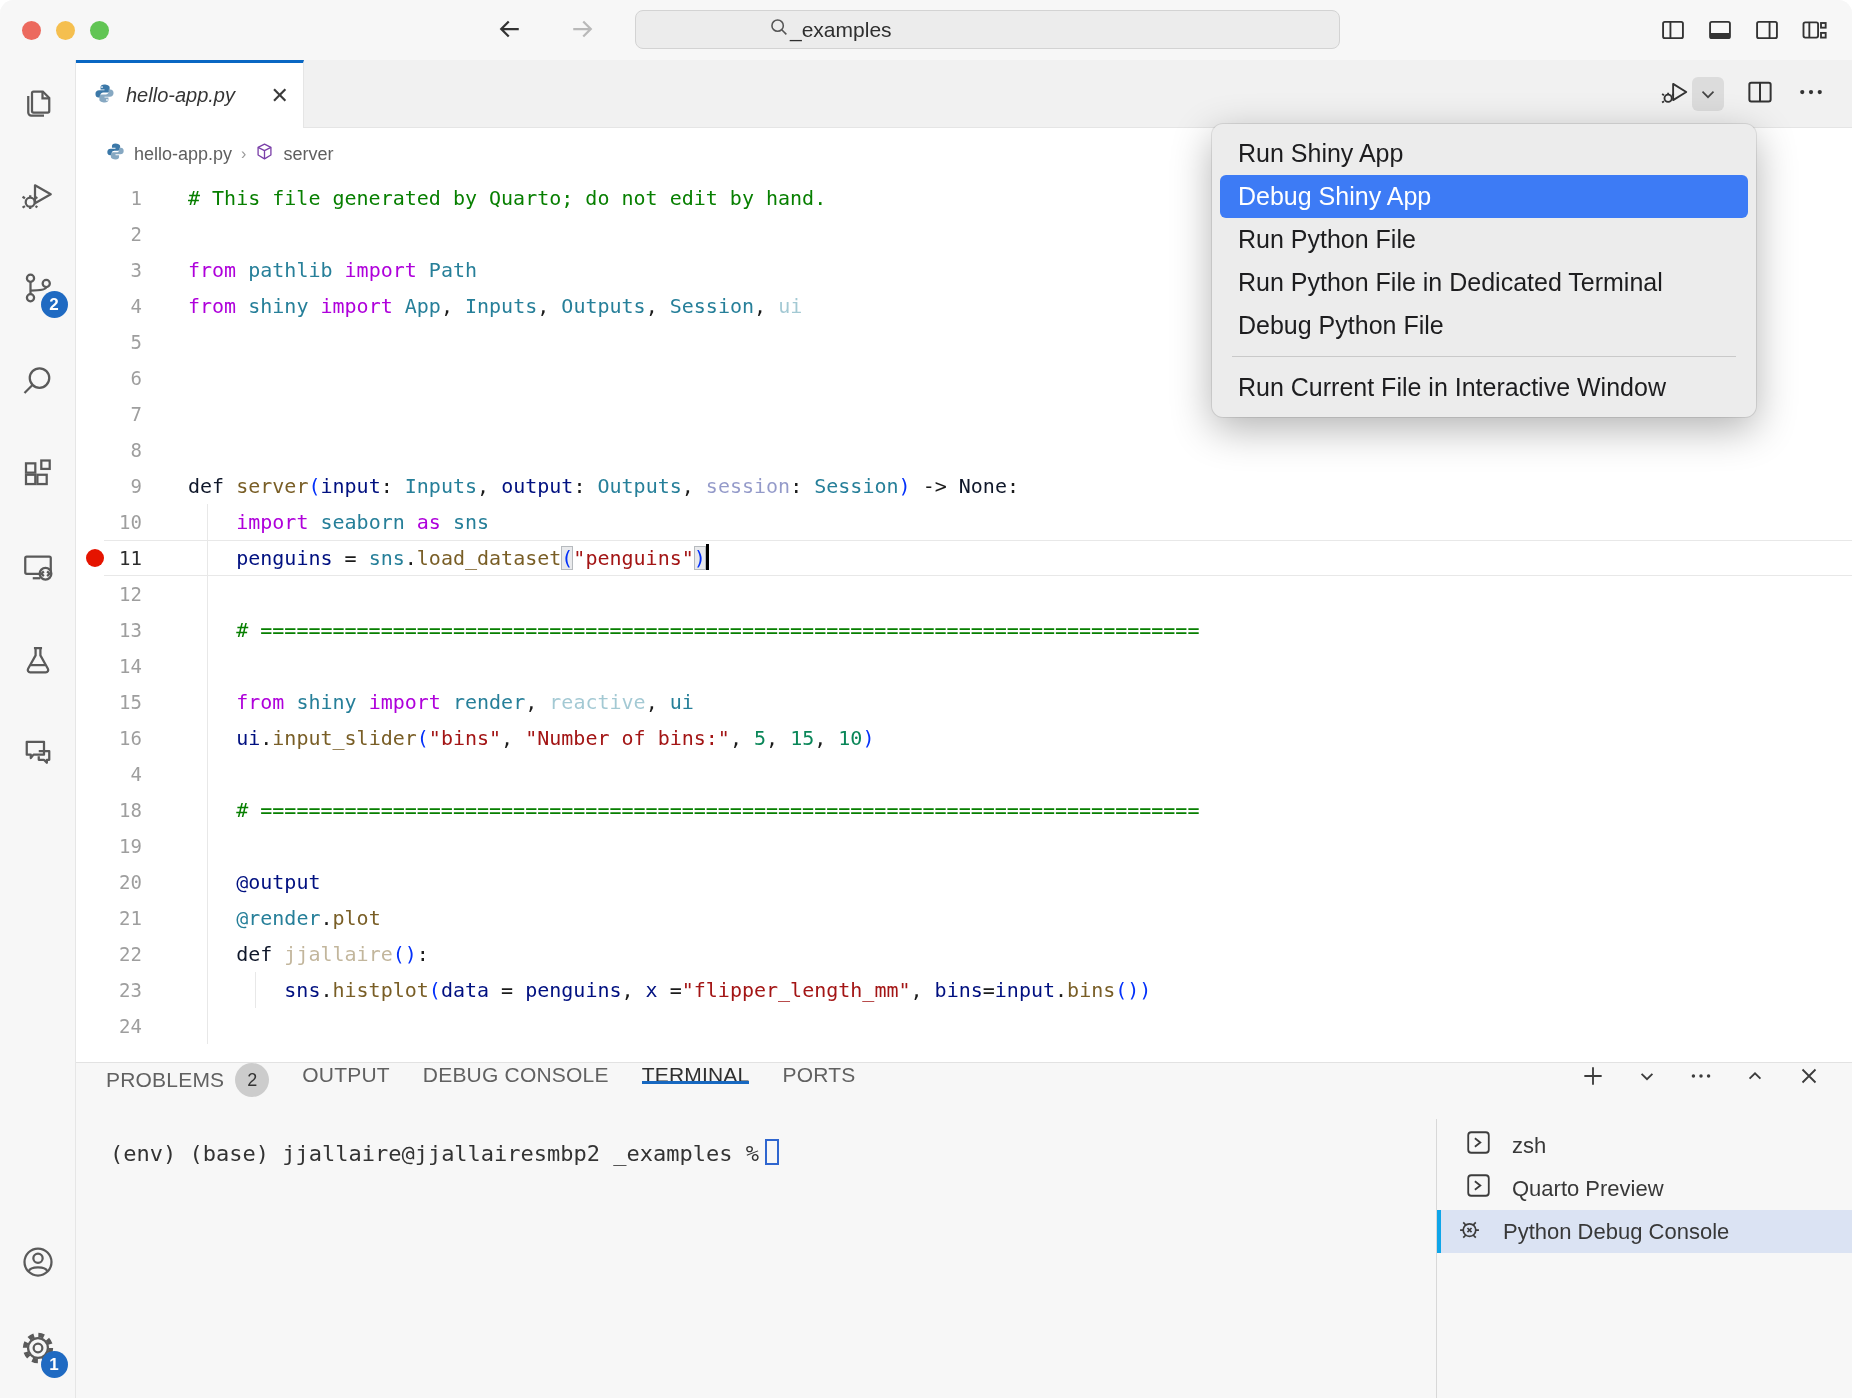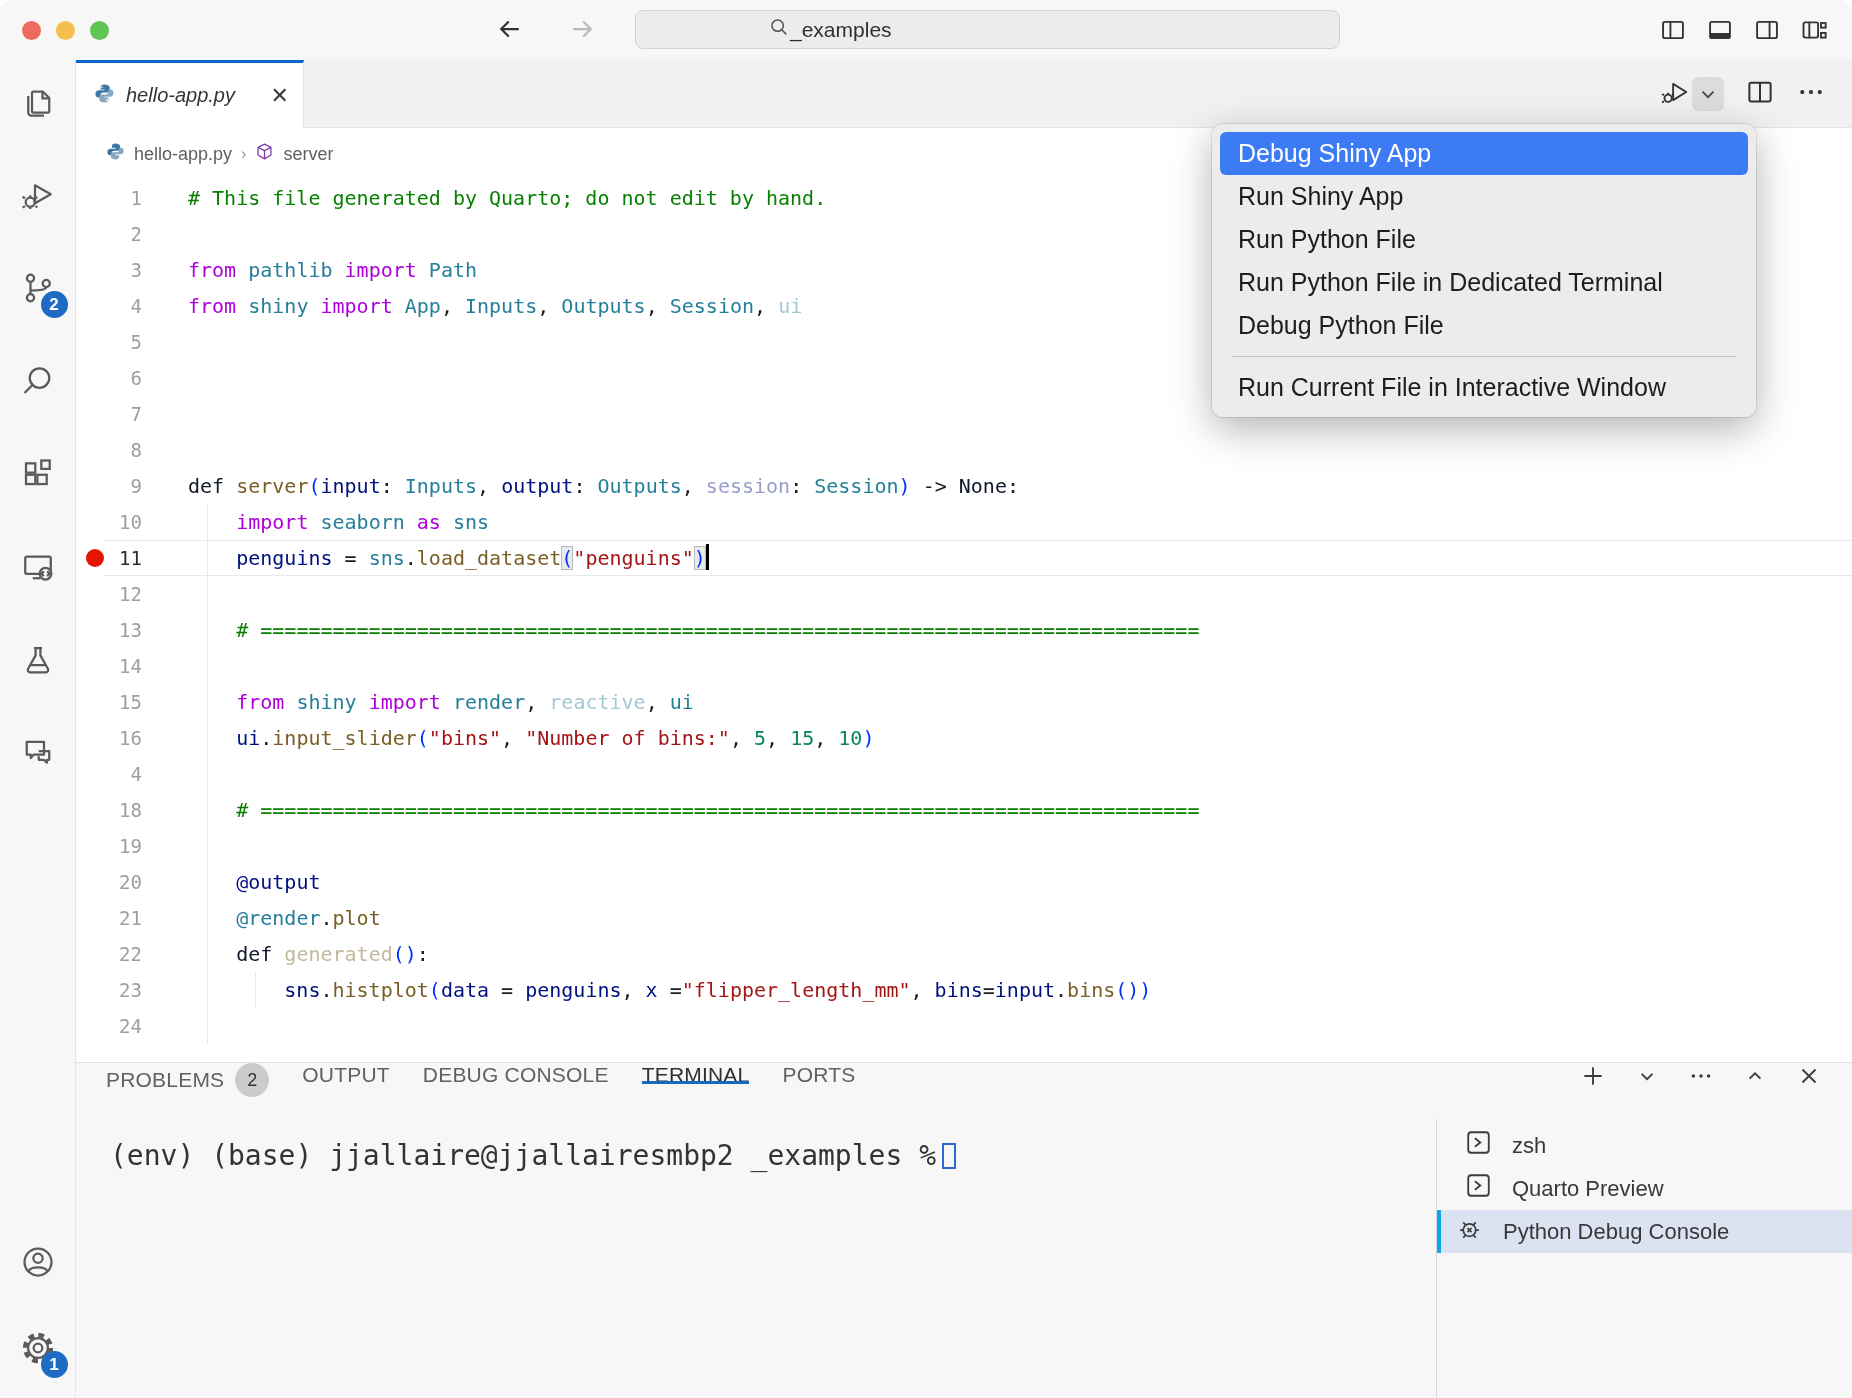--- a/index.html
+++ b/index.html
@@ -67,21 +67,21 @@
   
   .panel { height:336px; flex:none; background:#f7f7f7; border-top:1px solid #e2e2e2; display:flex; flex-direction:column; }
   .panel-header { height:56px; flex:none; display:flex; align-items:flex-start; padding-left:30px; }
   .ptab { display:flex; align-items:center; gap:11px; margin-right:33px; font-size:21px; color:#616161; position:relative; cursor:pointer; letter-spacing:.2px; }
   .ptab.active { color:#2f2f2f; }
   .ptab.active::after { content:""; position:absolute; left:0; right:0; bottom:3px; height:3px; background:#1768c0; }
   .ptab-badge { min-width:34px; height:34px; border-radius:50%; background:#ccc; color:#333; font-size:18px; display:flex; align-items:center; justify-content:center; }
   .panel-actions { margin-left:auto; display:flex; align-items:center; gap:28px; padding-right:30px; }
   .panel-actions svg { width:26px; height:26px; }
   .panel-body { flex:1; display:flex; min-height:0; }
-  .term-main { flex:1; padding:20px 0 0 34px; font-family:"DejaVu Sans Mono", monospace; font-size:28px; color:#333; }
+  .term-main { flex:1; padding:20px 0 0 34px; font-family:"DejaVu Sans Mono", monospace; font-size:22px; color:#333; }
   .term-cursor { display:inline-block; width:14px; height:26px; border:2.5px solid #2f66cf; vertical-align:-4px; margin-left:6px; }
   .term-side { width:416px; flex:none; border-left:1px solid #d8d8d8; padding-top:5px; }
   .t-item { height:43px; display:flex; align-items:center; gap:19px; padding-left:27px; font-size:22px; color:#383838; cursor:pointer; position:relative; }
   .t-item svg { width:29px; height:29px; flex:none; }
   .t-item.selected { background:#dbe3f3; border-left:4px solid #0ea5e9; padding-left:14px; }
 
   
   .menu { position:absolute; left:1212px; top:124px; width:544px; background:#ececec; border-radius:11px; box-shadow:0 12px 40px rgba(0,0,0,.30), 0 0 0 1px rgba(0,0,0,.09); padding:8px 0; z-index:40; }
   .menu-item { height:43px; display:flex; align-items:center; margin:0 8px; padding-left:18px; border-radius:6px; font-size:25px; color:#1d1d1f; cursor:pointer; }
   .menu-item.selected { background:#3d7bf5; color:#fff; }
@@ -329,21 +329,21 @@
           <div class="code-line"><div class="gutter"><span class="ln">12</span></div><span class="iguide"></span><div class="code-content"></div></div>
           <div class="code-line"><div class="gutter"><span class="ln">13</span></div><span class="iguide"></span><div class="code-content"><span class="tk-p">    </span><span class="tk-c"># ==============================================================================</span></div></div>
           <div class="code-line"><div class="gutter"><span class="ln">14</span></div><span class="iguide"></span><div class="code-content"></div></div>
           <div class="code-line"><div class="gutter"><span class="ln">15</span></div><span class="iguide"></span><div class="code-content"><span class="tk-p">    </span><span class="tk-k">from</span><span class="tk-p"> </span><span class="tk-t">shiny</span><span class="tk-p"> </span><span class="tk-k">import</span><span class="tk-p"> </span><span class="tk-t">render</span><span class="tk-p">, </span><span class="tk-ft">reactive</span><span class="tk-p">, </span><span class="tk-t">ui</span></div></div>
           <div class="code-line"><div class="gutter"><span class="ln">16</span></div><span class="iguide"></span><div class="code-content"><span class="tk-p">    </span><span class="tk-v">ui</span><span class="tk-p">.</span><span class="tk-f">input_slider</span><span class="tk-r">(</span><span class="tk-s">"bins"</span><span class="tk-p">, </span><span class="tk-s">"Number of bins:"</span><span class="tk-p">, </span><span class="tk-n">5</span><span class="tk-p">, </span><span class="tk-n">15</span><span class="tk-p">, </span><span class="tk-n">10</span><span class="tk-r">)</span></div></div>
           <div class="code-line"><div class="gutter"><span class="ln">4</span></div><span class="iguide"></span><div class="code-content"></div></div>
           <div class="code-line"><div class="gutter"><span class="ln">18</span></div><span class="iguide"></span><div class="code-content"><span class="tk-p">    </span><span class="tk-c"># ==============================================================================</span></div></div>
           <div class="code-line"><div class="gutter"><span class="ln">19</span></div><span class="iguide"></span><div class="code-content"></div></div>
           <div class="code-line"><div class="gutter"><span class="ln">20</span></div><span class="iguide"></span><div class="code-content"><span class="tk-p">    </span><span class="tk-v">@output</span></div></div>
           <div class="code-line"><div class="gutter"><span class="ln">21</span></div><span class="iguide"></span><div class="code-content"><span class="tk-p">    </span><span class="tk-t">@render</span><span class="tk-p">.</span><span class="tk-f">plot</span></div></div>
-          <div class="code-line"><div class="gutter"><span class="ln">22</span></div><span class="iguide"></span><div class="code-content"><span class="tk-p">    </span><span class="tk-b">def</span><span class="tk-p"> </span><span class="tk-ff">generated</span><span class="tk-r">()</span><span class="tk-p">:</span></div></div>
+          <div class="code-line"><div class="gutter"><span class="ln">22</span></div><span class="iguide"></span><div class="code-content"><span class="tk-p">    </span><span class="tk-b">def</span><span class="tk-p"> </span><span class="tk-ff">jjallaire</span><span class="tk-r">()</span><span class="tk-p">:</span></div></div>
           <div class="code-line"><div class="gutter"><span class="ln">23</span></div><span class="iguide"></span><span class="iguide iguide2"></span><div class="code-content"><span class="tk-p">        </span><span class="tk-v">sns</span><span class="tk-p">.</span><span class="tk-f">histplot</span><span class="tk-r">(</span><span class="tk-v">data</span><span class="tk-p"> = </span><span class="tk-v">penguins</span><span class="tk-p">, </span><span class="tk-v">x</span><span class="tk-p"> =</span><span class="tk-s">"flipper_length_mm"</span><span class="tk-p">, </span><span class="tk-v">bins</span><span class="tk-p">=</span><span class="tk-v">input</span><span class="tk-p">.</span><span class="tk-f">bins</span><span class="tk-r">()</span><span class="tk-r">)</span></div></div>
           <div class="code-line"><div class="gutter"><span class="ln">24</span></div><span class="iguide"></span><div class="code-content"></div></div>
         </div>
 
       <div class="panel">
         <div class="panel-header" id="panel-tabs">
           <div class="ptab">
               <span>PROBLEMS</span>
               <span class="ptab-badge">2</span>
             </div>
@@ -422,21 +422,21 @@
 </span>
                 <span>Python Debug Console</span>
               </div>
             </div>
         </div>
       </div>
     </div>
   </div>
 
   <div class="menu" id="ctx-menu">
+      <div class="menu-item">Run Shiny App</div>
       <div class="menu-item selected">Debug Shiny App</div>
-      <div class="menu-item">Run Shiny App</div>
       <div class="menu-item">Run Python File</div>
       <div class="menu-item">Run Python File in Dedicated Terminal</div>
       <div class="menu-item">Debug Python File</div>
       <div class="menu-divider"></div>
       <div class="menu-item">Run Current File in Interactive Window</div>
     </div>
 </div>
 
 </body></html>

